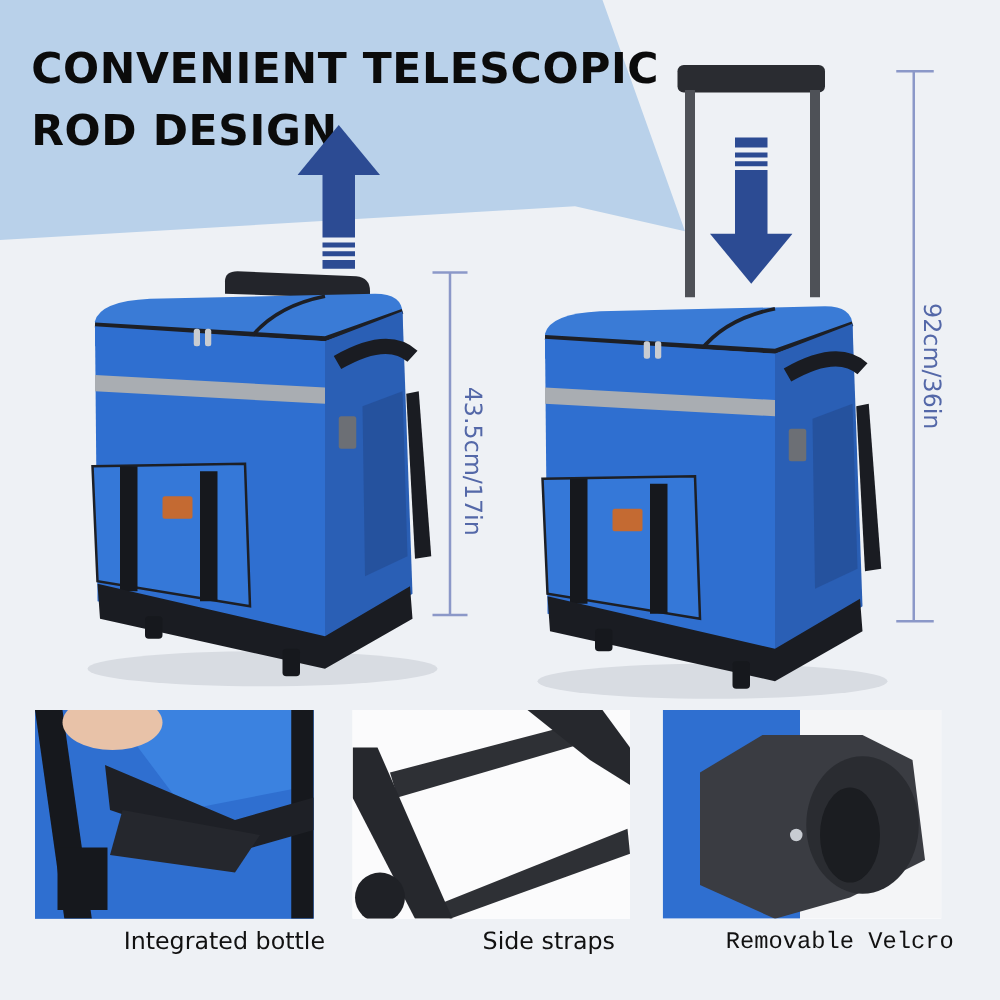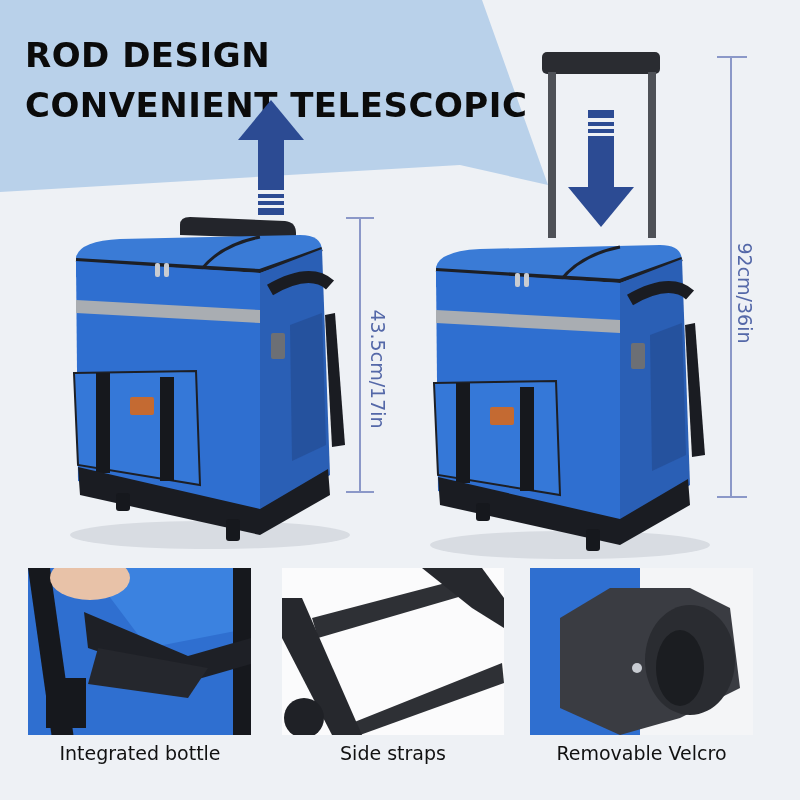--- a/index.html
+++ b/index.html
@@ -3,32 +3,32 @@
 <meta charset="utf-8">
 <style>
   html,body{margin:0;padding:0;}
   body{width:800px;height:800px;position:relative;overflow:hidden;background:#eef1f5;font-family:"DejaVu Sans","Liberation Sans",sans-serif;}
   .bg-poly{position:absolute;left:0;top:0;width:800px;height:800px;}
   .headline{position:absolute;left:25px;top:30px;font-family:"DejaVu Sans",sans-serif;font-weight:bold;font-size:34px;line-height:50px;color:#0b0b0b;letter-spacing:0.5px;margin:0;}
   .headline span{display:block;}
   .abs{position:absolute;}
   .dim-label{position:absolute;color:#5468a8;font-size:19px;font-family:"DejaVu Sans",sans-serif;white-space:nowrap;transform-origin:center center;transform:rotate(90deg);}
   .photo{position:absolute;top:568px;height:167px;overflow:hidden;background:#fff;}
-  .caption{position:absolute;text-align:center;font-size:19px;line-height:22px;color:#111;font-family:"DejaVu Sans",sans-serif;}
+  .caption{position:absolute;text-align:right;font-size:19px;line-height:22px;color:#111;font-family:"DejaVu Sans",sans-serif;}
 </style>
 </head>
 <body>
 
 <svg class="bg-poly" viewBox="0 0 800 800">
   <polygon points="0,0 482,0 548,185 460,165 0,192" fill="#b9d1ea"></polygon>
 </svg>
 
 <h1 class="headline">
+  <span>CONVENIENT TELESCOPIC</span>
   <span>ROD DESIGN</span>
-  <span>CONVENIENT TELESCOPIC</span>
 </h1>
 
 <svg class="abs" style="left:238px;top:100px" width="66" height="120" viewBox="0 0 66 120">
   <polygon points="33,0 66,40 46,40 46,40 20,40 0,40" fill="#2c4b93"></polygon>
   <rect x="20" y="40" width="26" height="50" fill="#2c4b93"></rect>
   <rect x="20" y="94" width="26" height="4" fill="#2c4b93"></rect>
   <rect x="20" y="101" width="26" height="4" fill="#2c4b93"></rect>
   <rect x="20" y="108" width="26" height="7" fill="#2c4b93"></rect>
 </svg>
 
@@ -138,25 +138,25 @@
 <div class="photo" style="left:282px;width:222px;">
   <svg width="222" height="167" viewBox="0 0 222 167">
     <rect width="222" height="167" fill="#fbfbfc"></rect>
     <path d="M30,50 L175,12 L180,28 L36,70 Z" fill="#2e3035"></path>
     <path d="M70,155 L220,95 L222,115 L78,167 Z" fill="#2e3035"></path>
     <path d="M0,30 L20,30 L80,167 L50,167 L0,70 Z" fill="#26282d"></path>
     <path d="M140,0 L200,0 L222,30 L222,60 L190,40 Z" fill="#26282d"></path>
     <circle cx="22" cy="150" r="20" fill="#1f2126"></circle>
   </svg>
 </div>
-<div class="caption" style="left:282px;top:742px;width:222px;">Side straps</div>
+<div class="caption" style="left:270px;top:742px;width:222px;">Side straps</div>
 
 <div class="photo" style="left:530px;width:223px;">
   <svg width="223" height="167" viewBox="0 0 223 167">
     <rect width="223" height="167" fill="#f4f5f7"></rect>
     <rect x="0" y="0" width="110" height="167" fill="#2f6fd0"></rect>
     <path d="M30,50 L80,20 L160,20 L200,40 L210,120 L150,150 L90,167 L30,140 Z" fill="#3a3c42"></path>
     <ellipse cx="160" cy="92" rx="45" ry="55" fill="#2a2c31"></ellipse>
     <ellipse cx="150" cy="100" rx="24" ry="38" fill="#1b1d21"></ellipse>
     <circle cx="107" cy="100" r="5" fill="#c8ccd2"></circle>
   </svg>
 </div>
-<div class="caption" style="left:520px;top:742px;width:243px;">Removable Velcro</div>
+<div class="caption" style="left:520px;top:742px;width:243px;font-family:Liberation Mono, monospace;">Removable Velcro</div>
 
 </body></html>

